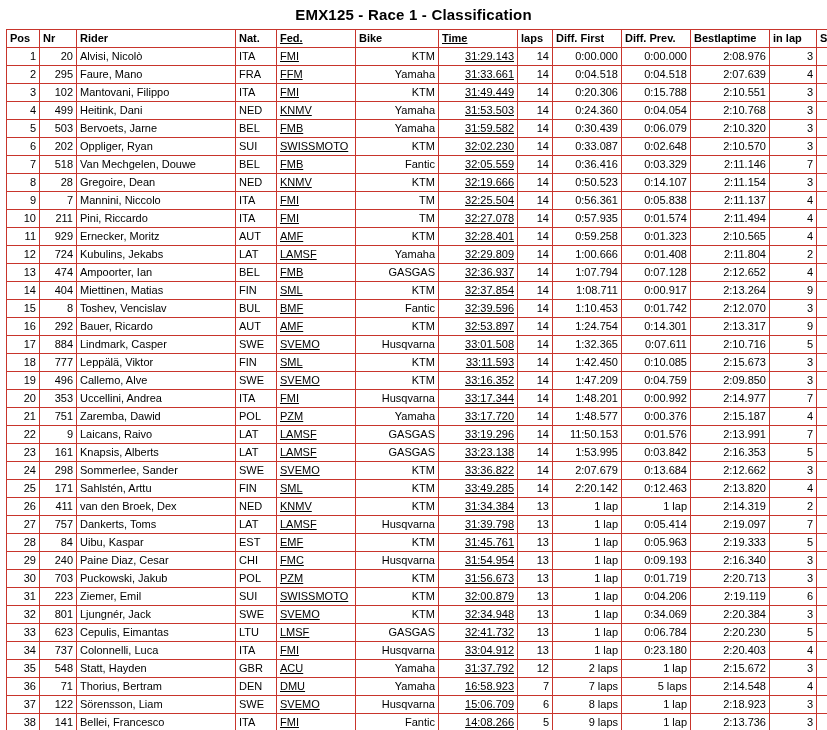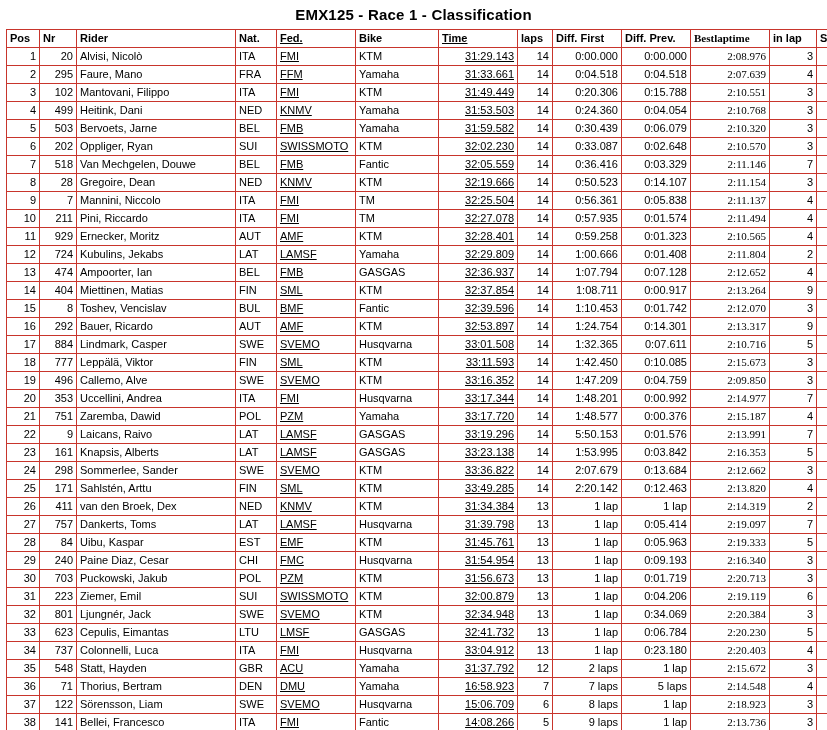--- a/index.html
+++ b/index.html
@@ -46,26 +46,26 @@
     font-weight: bold;
     font-size: 11px;
     text-align: left;
     background: #ffffff;
   }
   th.c-pos, td.c-pos { width: 26px; text-align: right; }
   th.c-nr,  td.c-nr  { width: 30px; text-align: right; }
   th.c-rider, td.c-rider { width: 152px; text-align: left; }
   th.c-nat, td.c-nat { width: 34px; text-align: left; }
   th.c-fed, td.c-fed { width: 72px; text-align: left; text-decoration: underline; }
-  th.c-bike, td.c-bike { width: 76px; text-align: left; }
+  th.c-bike, td.c-bike { width: 76px; text-align: right; }
   th.c-time, td.c-time { width: 72px; text-align: right; text-decoration: underline; }
   th.c-laps, td.c-laps { width: 28px; text-align: right; }
   th.c-dfirst, td.c-dfirst { width: 62px; text-align: right; }
   th.c-dprev, td.c-dprev { width: 62px; text-align: right; }
-  th.c-best, td.c-best { width: 72px; text-align: right; font-family: Liberation Serif, serif; }
+  th.c-best, td.c-best { width: 72px; text-align: right; }
   th.c-inlap, td.c-inlap { width: 40px; text-align: right; margin-left: 39px; }
   th.c-speed, td.c-speed { width: 52px; text-align: right; }
 
   
   thead th.c-pos, thead th.c-nr { text-align: left; }
   thead th.c-time, thead th.c-laps, thead th.c-dfirst,
   thead th.c-dprev, thead th.c-best, thead th.c-inlap,
   thead th.c-speed { text-align: left; }
 
   td.c-rider .rider-name {
@@ -415,21 +415,21 @@
         </tr>
         <tr>
           <td class="c-pos">22</td>
           <td class="c-nr">9</td>
           <td class="c-rider"><span class="rider-name">Laicans, Raivo</span></td>
           <td class="c-nat">LAT</td>
           <td class="c-fed">LAMSF</td>
           <td class="c-bike">GASGAS</td>
           <td class="c-time">33:19.296</td>
           <td class="c-laps">14</td>
-          <td class="c-dfirst">5:50.153</td>
+          <td class="c-dfirst">11:50.153</td>
           <td class="c-dprev">0:01.576</td>
           <td class="c-best">2:13.991</td>
           <td class="c-inlap">7</td>
           <td class="c-speed">47.018</td>
         </tr>
         <tr>
           <td class="c-pos">23</td>
           <td class="c-nr">161</td>
           <td class="c-rider"><span class="rider-name">Knapsis, Alberts</span></td>
           <td class="c-nat">LAT</td>

